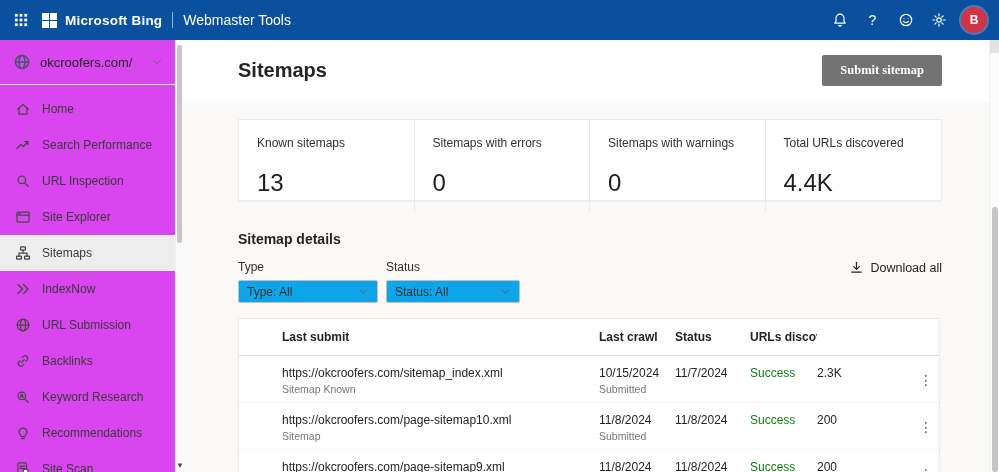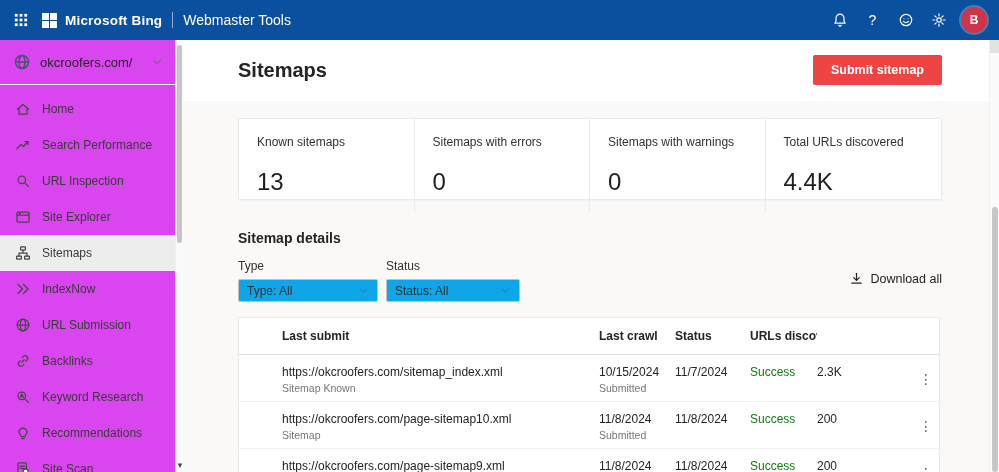--- a/index.html
+++ b/index.html
@@ -41,33 +41,33 @@
   .side-scroll{position:absolute;top:0;right:-8px;width:8px;height:432px;background:#fafafa;
     border-left:1px solid #f0f0f0;z-index:3;}
   .side-scroll .thumb{position:absolute;top:5px;left:1px;width:5px;height:198px;background:#c8c6c4;border-radius:3px;}
   .side-scroll .arrow{position:absolute;bottom:2px;left:0;width:8px;text-align:center;font-size:8px;color:#4a4a4a;line-height:8px;cursor:pointer;}
 
   
   .main{flex:1;background:#faf9f8;padding:0 57px 0 63px;overflow:hidden;}
   .page-header{background:#fff;margin:0 -57px 0 -63px;padding:15px 57px 16px 63px;
     display:flex;align-items:center;justify-content:space-between;}
   .page-title{font-size:20px;font-weight:700;color:#252423;}
-  .btn-primary{background:#ef4444;color:#fff;border:none;border-radius:2px;font-size:12.5px;
-    font-weight:600;padding:8px 18px;cursor:pointer;font-family:Liberation Sans, sans-serif;}
+  .btn-primary{background:#737373;color:#fff;border:none;border-radius:2px;font-size:12.5px;
+    font-weight:600;padding:8px 18px;cursor:pointer;font-family:Liberation Serif, serif;}
 
   .stats-card{margin-top:17px;background:#fff;border:1px solid #eceae8;box-shadow:0 1px 2px rgba(0,0,0,.04);
     display:grid;grid-template-columns:1fr 1fr 1fr 1fr;height:82px;}
   .stat{padding:16px 18px;border-right:1px solid #edebe9;}
   .stat:last-child{border-right:none;}
   .stat-label{font-size:12px;color:#323130;}
   .stat-value{font-size:24px;color:#201f1e;margin-top:19px;}
 
   .section-heading{margin-top:30px;font-size:14px;font-weight:700;color:#252423;}
 
-  .filters{margin-top:13px;display:flex;align-items:center;}
+  .filters{margin-top:13px;display:flex;align-items:flex-start;}
   .filter-group{display:flex;flex-direction:column;margin-right:8px;}
   .filter-label{font-size:12px;color:#323130;margin-bottom:6px;}
   .dropdown{height:23px;border:1px solid #c2c0be;border-radius:2px;background:#0ea5e9;display:flex;
     align-items:center;padding:0 8px;font-size:12px;color:#323130;cursor:pointer;}
   .dd-type{width:140px;}
   .dd-status{width:134px;}
   .dropdown span{flex:1;}
   .download-all{margin-left:auto;display:flex;align-items:center;gap:6px;font-size:12.5px;
     color:#252423;cursor:pointer;padding-bottom:4px;}
   .download-all svg{stroke:#252423;fill:none;stroke-width:1.3;stroke-linecap:round;stroke-linejoin:round;}

